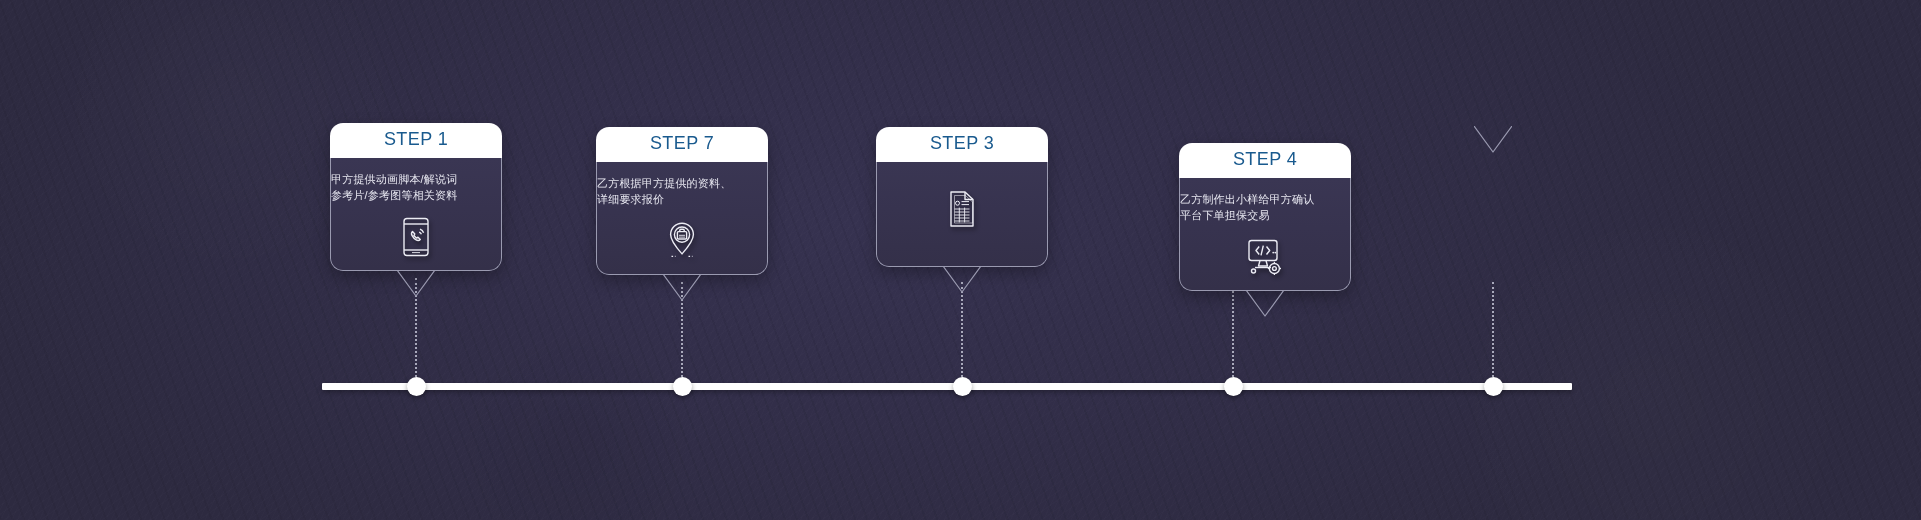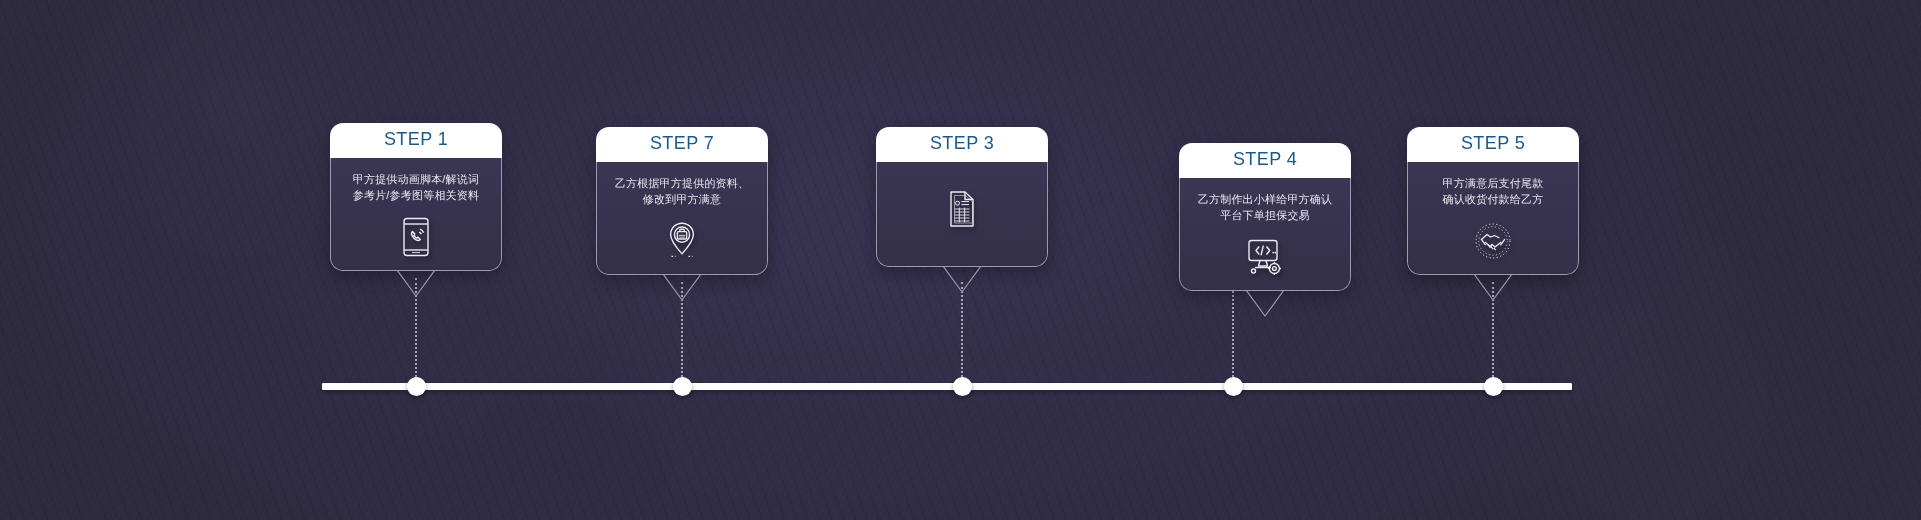--- a/index.html
+++ b/index.html
@@ -67,23 +67,23 @@
     letter-spacing: .4px;
     font-weight: 400;
     line-height: 1.1;
   }
   .card-body {
     background: linear-gradient(180deg, #3a3653 0%, #37334f 45%, #343049 100%);
     border: 1px solid #9a9ab0;
     border-top: none;
     border-radius: 0 0 13px 13px;
     box-sizing: border-box;
-    padding: 14px 8px 12px;
+    padding: 14px 0 12px;
     min-height: 105px;
-    text-align: center;
+    text-align: left;
   }
   .card-desc {
     color: #e9e9f2;
     font-size: 11px;
     line-height: 1.45;
     white-space: pre-line;
     letter-spacing: .2px;
   }
   .card-icon {
     margin-top: 12px;
@@ -172,21 +172,21 @@
   <div class="connector" style="left:415px; top:278px; height:99px;"></div>
   <div class="timeline-dot" style="left:416px;"></div>
 
   <div class="card" style="left:596px; top:127px;">
     <div class="card-box">
       <div class="card-header">
         <div class="card-header-label">STEP 7</div>
       </div>
       <div class="card-body">
         <div class="card-desc">乙方根据甲方提供的资料、
-修改到甲方满意</div>
+详细要求报价</div>
         <div class="card-icon">
           <svg width="34" height="40" viewBox="0 0 34 40" fill="none" stroke="#ececf4" stroke-width="1.4">
             <path d="M17 2.2c-6.3 0-11.4 5.1-11.4 11.4 0 6.7 8.4 16 11.4 19.3 3-3.3 11.4-12.6 11.4-19.3C28.4 7.3 23.3 2.2 17 2.2z" stroke-linejoin="round"></path>
             <circle cx="17" cy="13.6" r="7.6"></circle>
             <rect x="12.4" y="10.6" width="9.2" height="7.4" rx="1"></rect>
             <path d="M14.8 10.6V9.2a1 1 0 0 1 1-1h2.4a1 1 0 0 1 1 1v1.4"></path>
             <line x1="14" y1="14.3" x2="20" y2="14.3" stroke-width="0.9"></line>
             <line x1="14" y1="16.1" x2="20" y2="16.1" stroke-width="0.9"></line>
             <line x1="6.5" y1="35.4" x2="10.5" y2="35.4" stroke-width="1.2" stroke-dasharray="1.6 1.8"></line>
             <line x1="23.5" y1="35.4" x2="27.5" y2="35.4" stroke-width="1.2" stroke-dasharray="1.6 1.8"></line>
@@ -273,42 +273,20 @@
     <div class="card-tail">
       <svg width="38" height="28" viewBox="0 0 38 28" fill="none" stroke="#9a9ab0" stroke-width="1.2">
         <path d="M0 0 L19 26 L38 0" stroke-linejoin="round"></path>
       </svg>
     </div>
   </div>
   <div class="connector" style="left:1232px; top:282px; height:95px;"></div>
   <div class="timeline-dot" style="left:1233px;"></div>
 
   <div class="card" style="left:1407px; top:127px;">
-    <div class="card-box">
-      <div class="card-header">
-        <div class="card-header-label">STEP 5</div>
-      </div>
-      <div class="card-body">
-        <div class="card-desc">甲方满意后支付尾款
-确认收货付款给乙方</div>
-        <div class="card-icon">
-          <svg width="40" height="40" viewBox="0 0 40 40" fill="none" stroke="#ececf4" stroke-width="1.3">
-            <circle cx="20" cy="20" r="17" stroke-width="1" stroke-dasharray="1.2 2.4"></circle>
-            <circle cx="20" cy="20" r="14.2" stroke-width="1" stroke-dasharray="1.2 2.4" opacity=".75"></circle>
-            <path d="M8.5 18.5l5.5-5 3.5 2.5 4-1.5 5 2.5" stroke-linejoin="round"></path>
-            <path d="M12 21l5 4.5 2-2 3 2.6 2.2-1.8 4-3.4" stroke-linejoin="round"></path>
-            <path d="M8 17.8l4.6 6.4" stroke-linejoin="round"></path>
-            <path d="M31.8 18.2l-4.4 6.2" stroke-linejoin="round"></path>
-            <path d="M14.5 23.2l3.2 3.5" stroke-linejoin="round"></path>
-            <path d="M17.8 25.5l2.4 2.6" stroke-linejoin="round"></path>
-            <path d="M20.8 27.1l2 2" stroke-linejoin="round"></path>
-          </svg>
-        </div>
-      </div>
-    </div>
     <div class="card-tail">
       <svg width="38" height="28" viewBox="0 0 38 28" fill="none" stroke="#9a9ab0" stroke-width="1.2">
         <path d="M0 0 L19 26 L38 0" stroke-linejoin="round"></path>
       </svg>
     </div>
   </div>
   <div class="connector" style="left:1492px; top:282px; height:95px;"></div>
   <div class="timeline-dot" style="left:1493px;"></div>
 
   <div id="timeline-bar"></div>

